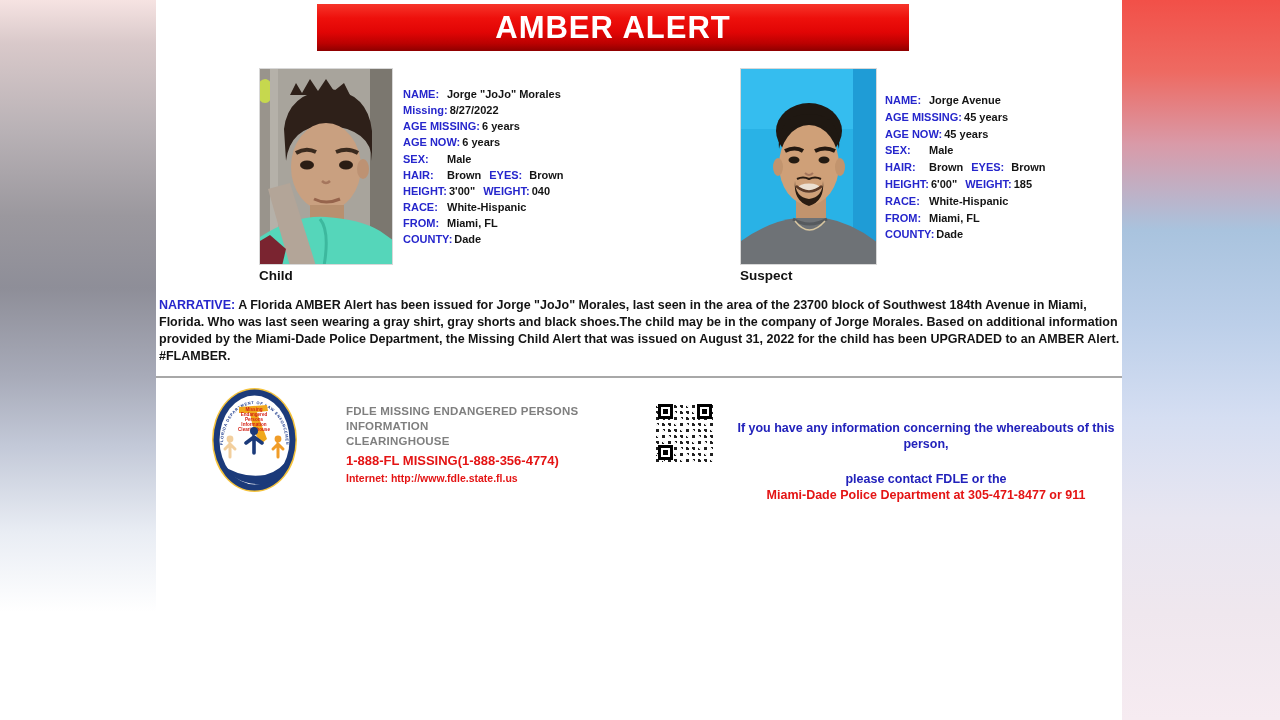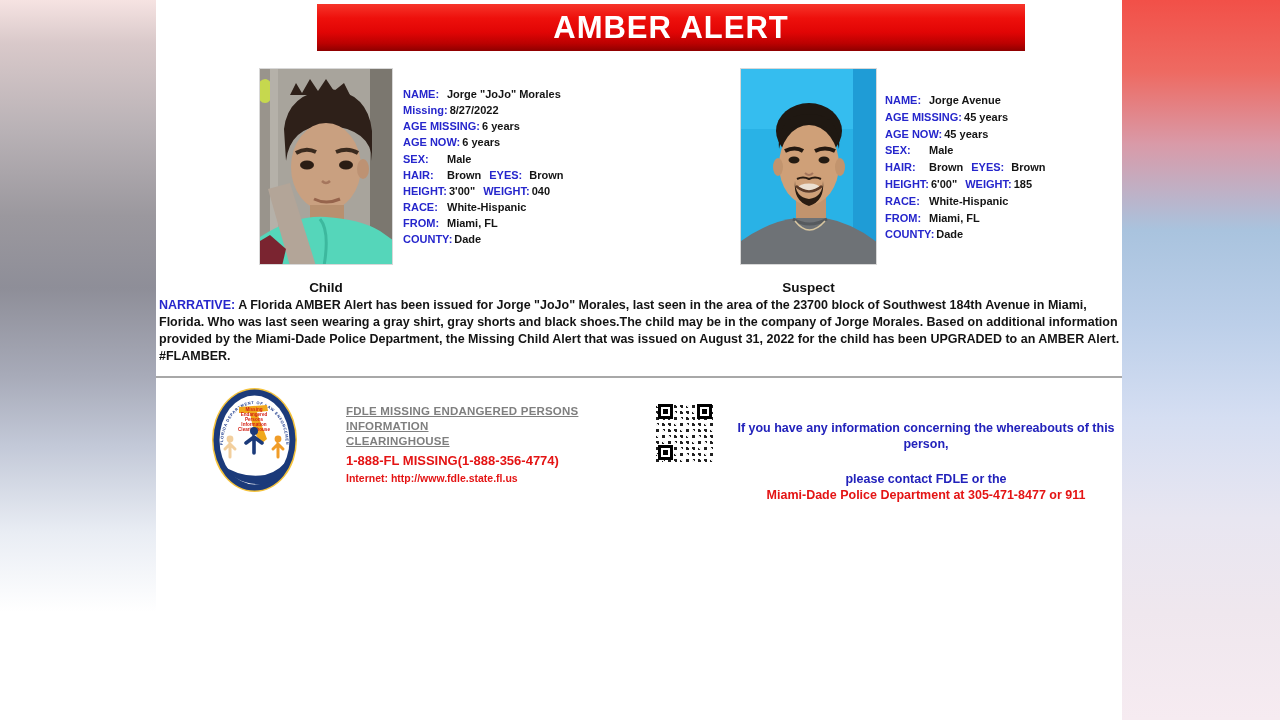--- a/index.html
+++ b/index.html
@@ -9,30 +9,30 @@
          font-family:"Liberation Sans",sans-serif;font-weight:bold;background:#fff;}
   
   .bg-left{position:absolute;left:0;top:0;width:156px;height:720px;
     background:linear-gradient(180deg,#f6e3e2 0%,#d9c9ca 6%,#b9b2b6 18%,#9b989e 30%,
       #8e8e98 40%,#a7aab8 52%,#c3c9d8 62%,#e9edf4 74%,#ffffff 85%,#ffffff 100%);}
   .bg-right{position:absolute;left:1122px;top:0;width:158px;height:720px;
     background:linear-gradient(180deg,#f25048 0%,#ee6a62 10%,#d99aa8 20%,#a9c3de 32%,
       #bccfe9 45%,#d5def2 58%,#e8e6f1 72%,#efe7ee 85%,#f6ebf1 100%);}
   .poster{position:absolute;left:156px;top:0;width:966px;height:720px;background:#ffffff;}
 
-  .banner{position:absolute;left:317px;top:4px;width:708px;height:47px;
+  .banner{position:absolute;left:317px;top:4px;width:592px;height:47px;
     background:linear-gradient(180deg,#f6352a 0%,#ee100c 30%,#e10505 60%,#bb0101 84%,#8e0000 100%);
     display:flex;align-items:center;justify-content:center;}
   .banner span{color:#ffffff;font-size:31px;letter-spacing:1px;}
 
   .photo{position:absolute;top:68px;height:197px;border:1px solid #d8d8d8;overflow:hidden;}
   .photo svg{display:block;}
   .child-photo{left:259px;width:134px;}
   .suspect-photo{left:740px;width:137px;}
-  .photo-label{position:absolute;top:268px;font-size:13.5px;color:#111;text-align:center;margin-top:12px;}
+  .photo-label{position:absolute;top:268px;font-size:13.5px;color:#111;}
   .child-label{left:259px;width:134px;}
   .suspect-label{left:740px;width:137px;}
 
   .info{position:absolute;font-size:11px;color:#111;}
   .child-info{left:403px;top:88px;width:260px;}
   .suspect-info{left:885px;top:94px;width:240px;}
   .info-row{display:flex;align-items:flex-start;white-space:nowrap;}
   .child-info .info-row{height:16.15px;}
   .suspect-info .info-row{height:16.8px;}
   .lbl{color:#2626cc;min-width:42px;margin-right:2px;}
@@ -40,21 +40,21 @@
   .val{color:#141414;margin-right:2px;}
 
   .narrative{position:absolute;left:159px;top:297px;width:966px;
     font-size:12.5px;line-height:17px;color:#141414;}
   .narrative .nl{color:#2626cc;margin-top:38px;}
 
   .divider{position:absolute;left:156px;top:376px;width:966px;height:2px;background:#a8a8a8;}
 
   .logo{position:absolute;left:211px;top:387px;width:87px;height:106px;}
   .agency{position:absolute;left:346px;top:404px;width:305px;}
-  .agency-name{color:#7f7f7f;font-size:11.5px;line-height:15px;letter-spacing:.2px;text-decoration:underline;}
+  .agency-name{color:#7f7f7f;font-size:11.5px;line-height:15px;letter-spacing:.2px;}
   .agency-phone{color:#e41414;font-size:13px;margin-top:4px;}
   .agency-web{color:#e41414;font-size:10.5px;margin-top:4px;}
 
   .qr{position:absolute;left:656px;top:402px;width:58px;height:60px;background:#fff;
     background-image:
       repeating-linear-gradient(45deg,rgba(255,255,255,0) 0 5px,rgba(255,255,255,.95) 5px 7px),
       repeating-linear-gradient(0deg,#111 0 3px,#fff 3px 6px),
       repeating-linear-gradient(90deg,#111 0 3px,#fff 3px 6px);
     background-blend-mode:normal,screen,normal;}
   .qr .f{position:absolute;width:15px;height:15px;border:3px solid #000;background:#fff;}

